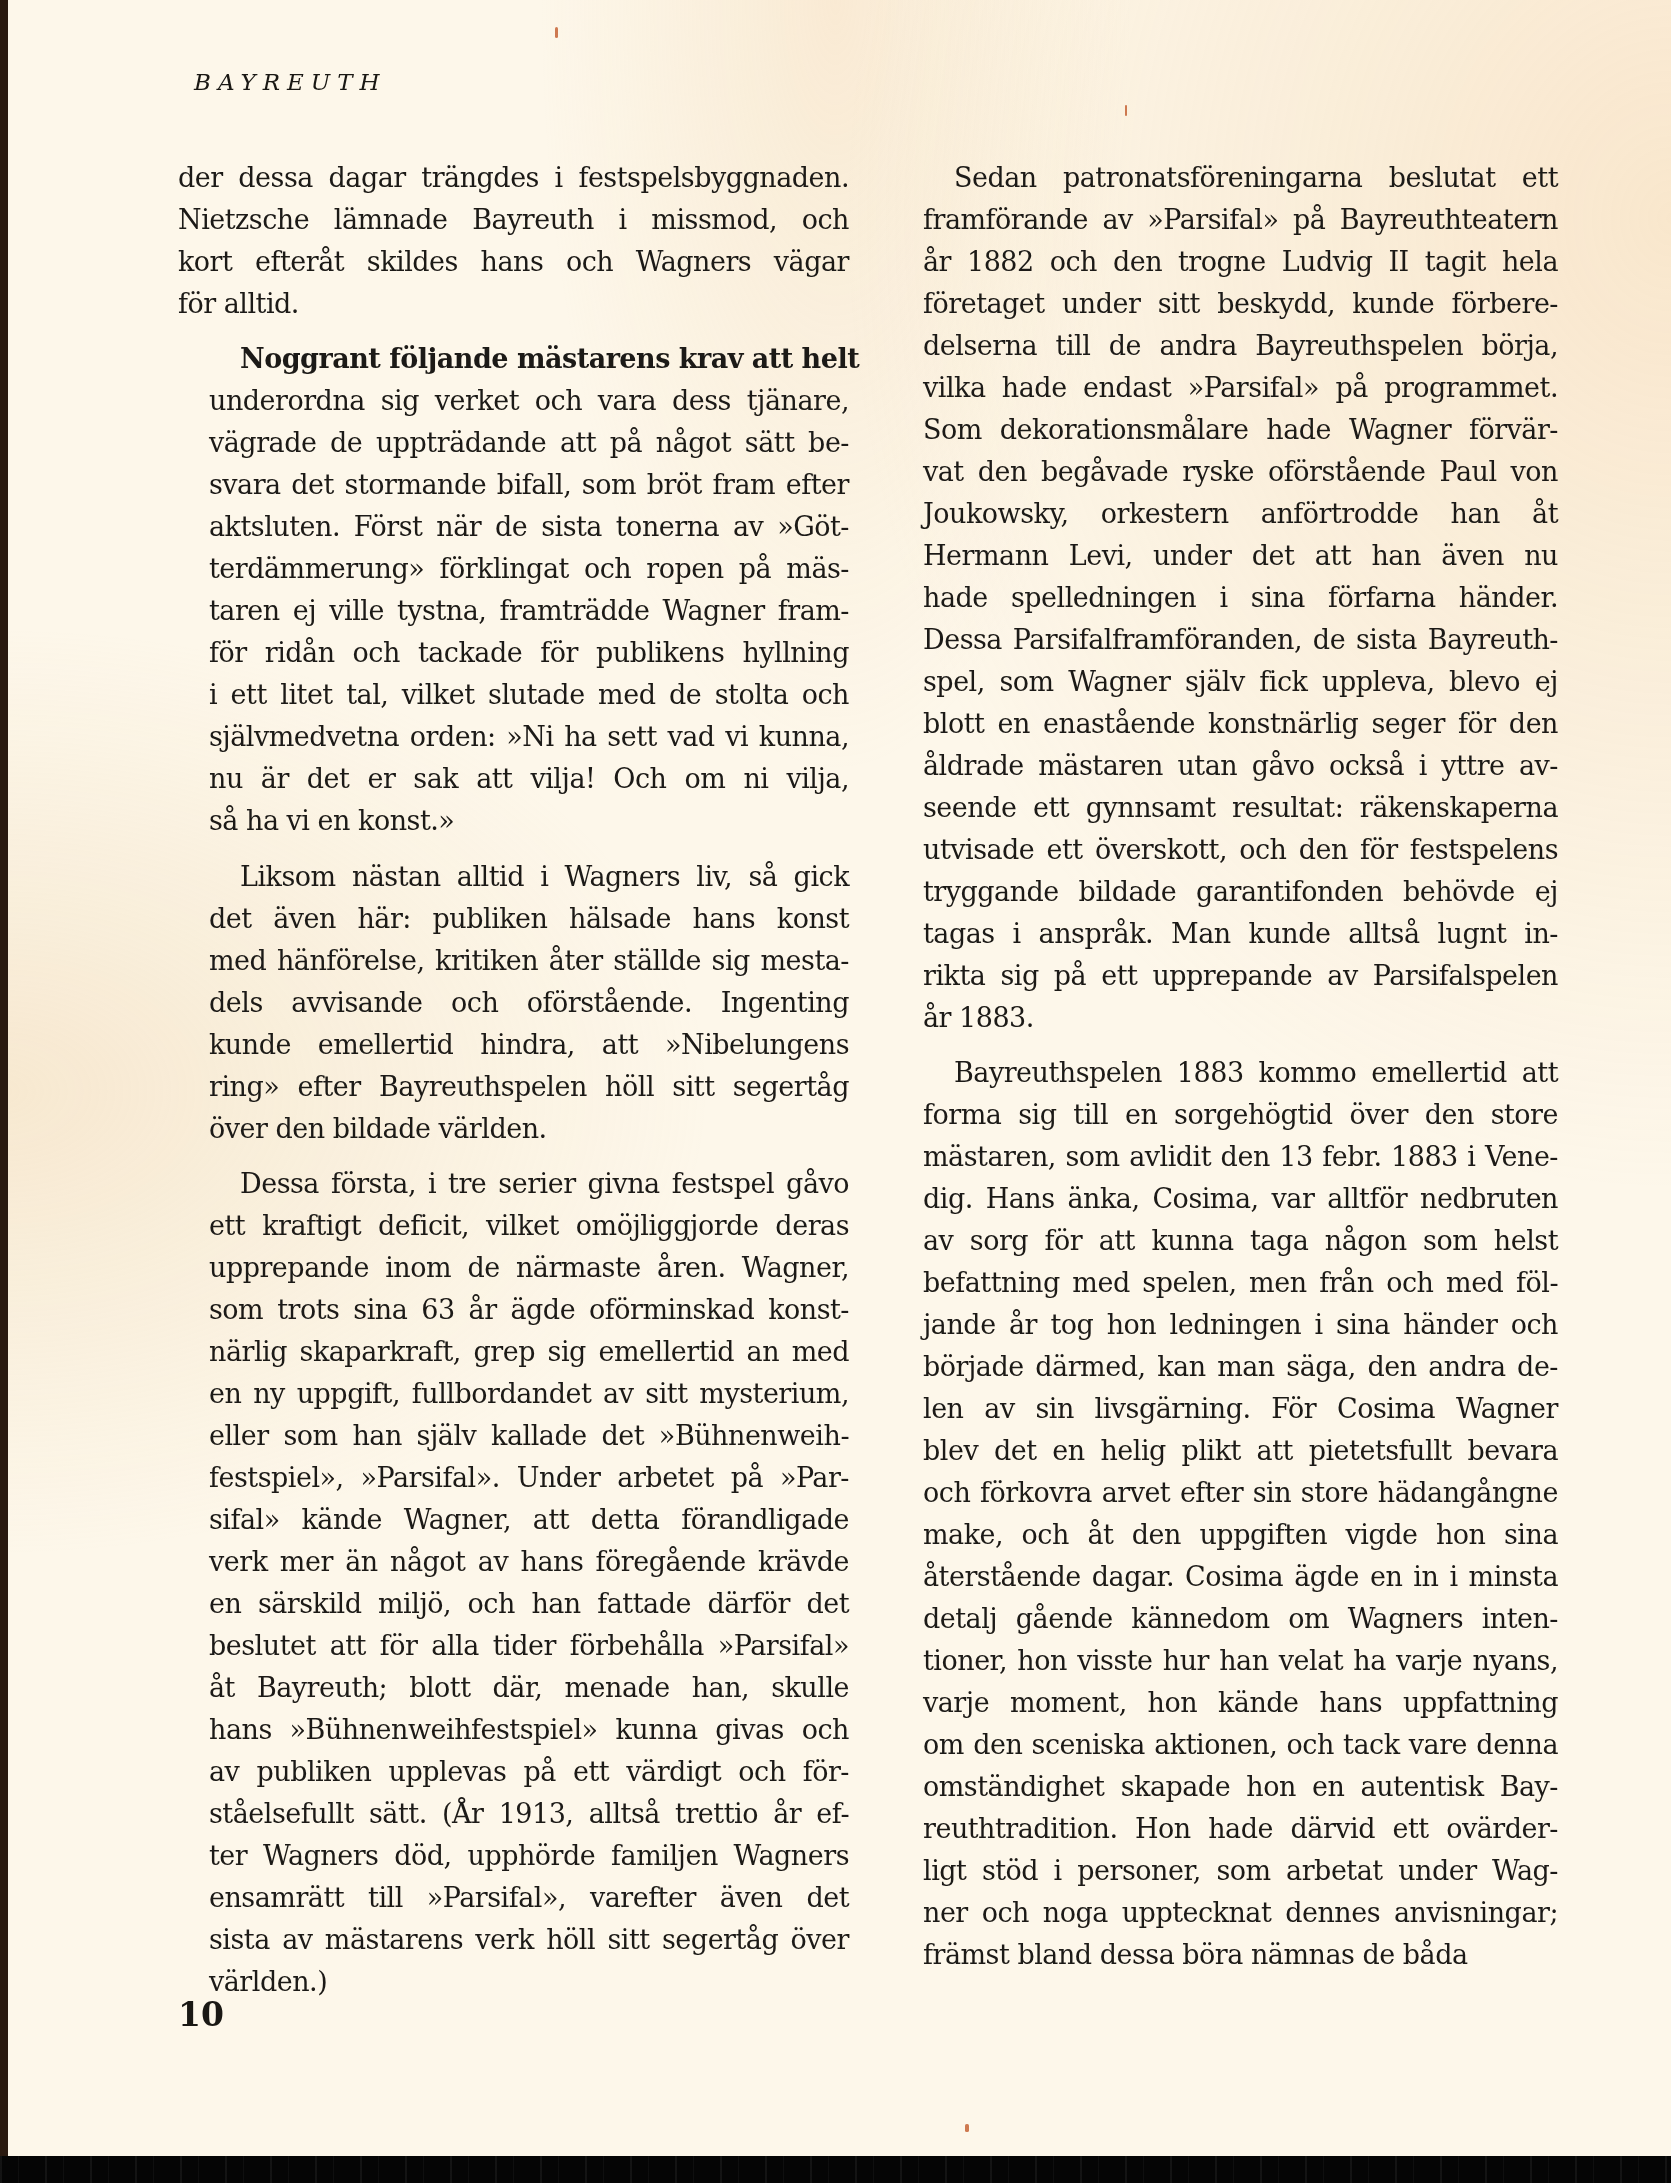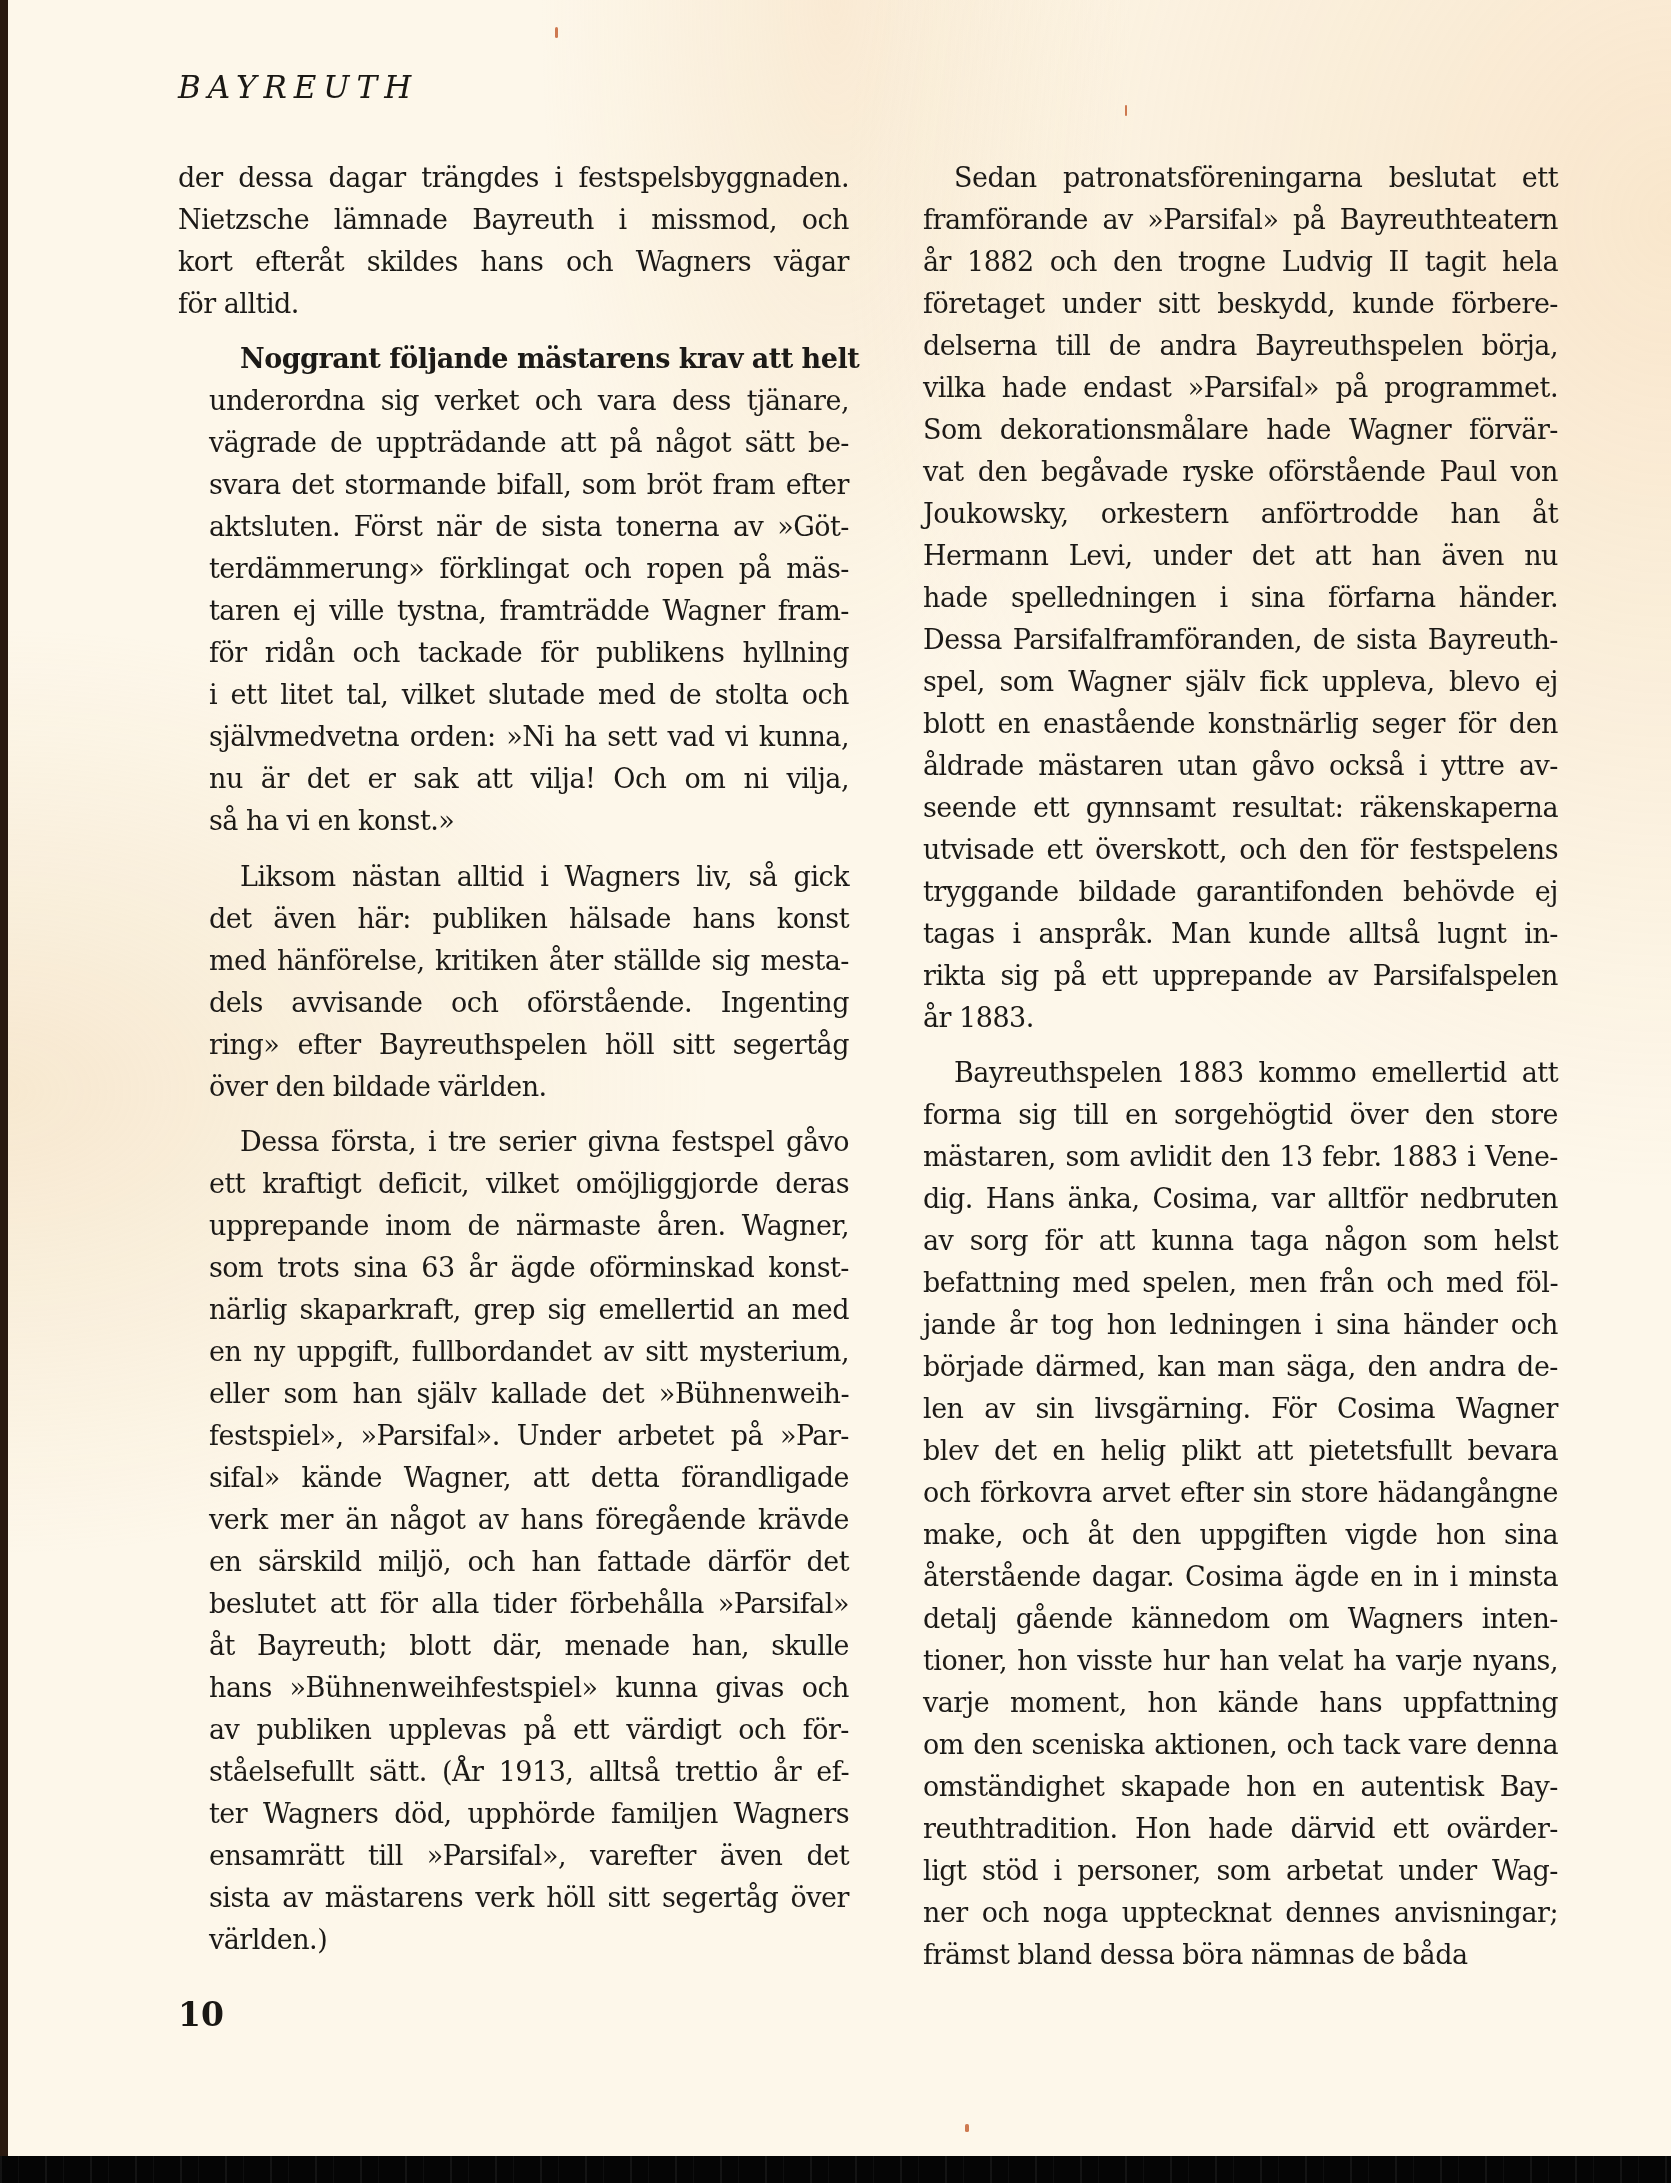--- a/index.html
+++ b/index.html
@@ -12,23 +12,23 @@
       radial-gradient(ellipse at 50% 0%, rgba(240,205,160,0.30), rgba(0,0,0,0) 25%);
     font-family: "DejaVu Serif", "Liberation Serif", serif;
     color:#1c1a17;
   }
   .left-edge { position:absolute; left:0; top:0; width:7.9px; height:2156px; background:#2a1a10; }
   .bottom-band {
     position:absolute; left:0; right:0; top:2156px; bottom:0; background:#050505;
     background-image: repeating-linear-gradient(90deg, rgba(255,255,255,0.06) 0 1.6px, rgba(0,0,0,0) 1.6px 18px, rgba(255,255,255,0.04) 18px 19px, rgba(0,0,0,0) 19px 45px);
   }
   .running-head {
-    position:absolute; left:178px; top:69px;
+    position:absolute; left:194px; top:69px;
     font-family:"DejaVu Serif","Liberation Serif",serif; font-style:italic;
-    font-size:31px; letter-spacing:7px; color:#1a1814;
+    font-size:23px; letter-spacing:7px; color:#1a1814;
   }
   .column {
     position:absolute; top:157px; width:671px;
     font-size:27px; line-height:42px; text-align:justify; hyphens:manual;
     letter-spacing:-0.5px;
   }
   .col-left { left:178px; }
   .col-right { left:892px; width:666px; }
   .para { margin:0 0 13.4px 0; text-indent:0; }
   .para.indent { text-indent:31px; }
@@ -65,20 +65,21 @@
       <span class="line">i ett litet tal, vilket slutade med de stolta och</span>
       <span class="line">självmedvetna orden: »Ni ha sett vad vi kunna,</span>
       <span class="line">nu är det er sak att vilja! Och om ni vilja,</span>
       <span class="line last">så ha vi en konst.»</span>
     </div>
     <div class="para indent">
       <span class="line" style="padding-left: 31px;">Liksom nästan alltid i Wagners liv, så gick</span>
       <span class="line">det även här: publiken hälsade hans konst</span>
       <span class="line">med hänförelse, kritiken åter ställde sig mesta-</span>
       <span class="line">dels avvisande och oförstående. Ingenting</span>
+      <span class="line">kunde emellertid hindra, att »Nibelungens</span>
       <span class="line">ring» efter Bayreuthspelen höll sitt segertåg</span>
       <span class="line last">över den bildade världen.</span>
     </div>
     <div class="para indent">
       <span class="line" style="padding-left: 31px;">Dessa första, i tre serier givna festspel gåvo</span>
       <span class="line">ett kraftigt deficit, vilket omöjliggjorde deras</span>
       <span class="line">upprepande inom de närmaste åren. Wagner,</span>
       <span class="line">som trots sina 63 år ägde oförminskad konst-</span>
       <span class="line">närlig skaparkraft, grep sig emellertid an med</span>
       <span class="line">en ny uppgift, fullbordandet av sitt mysterium,</span>

